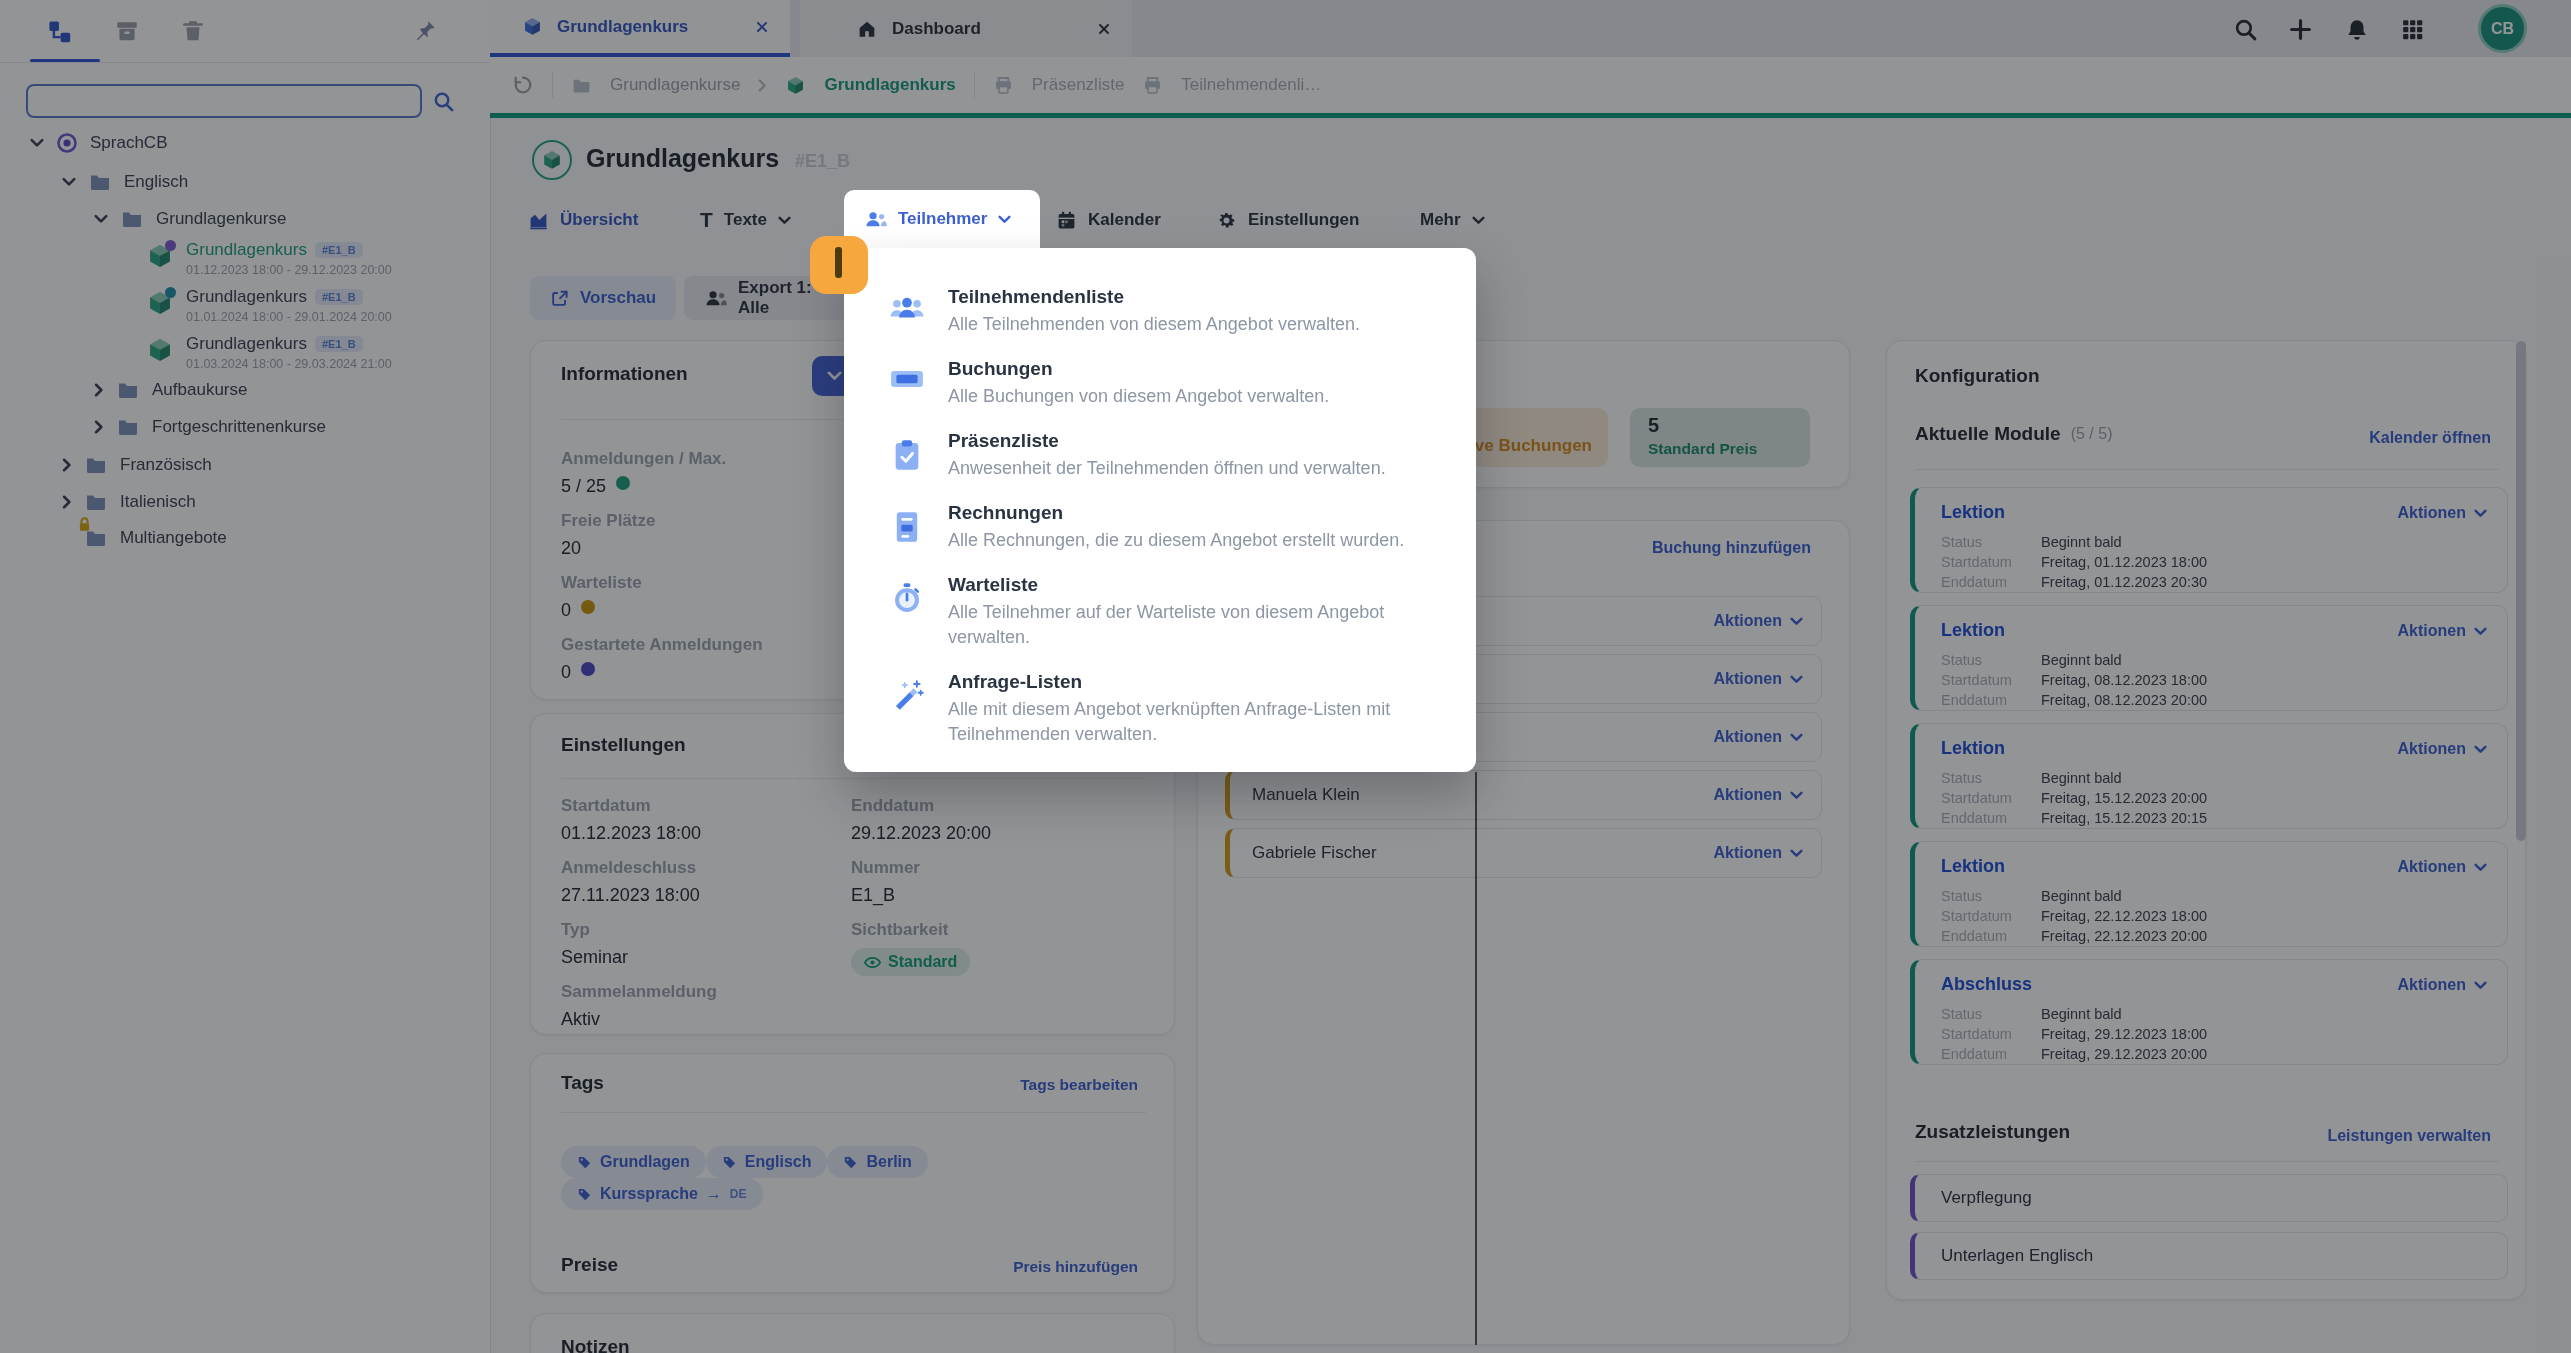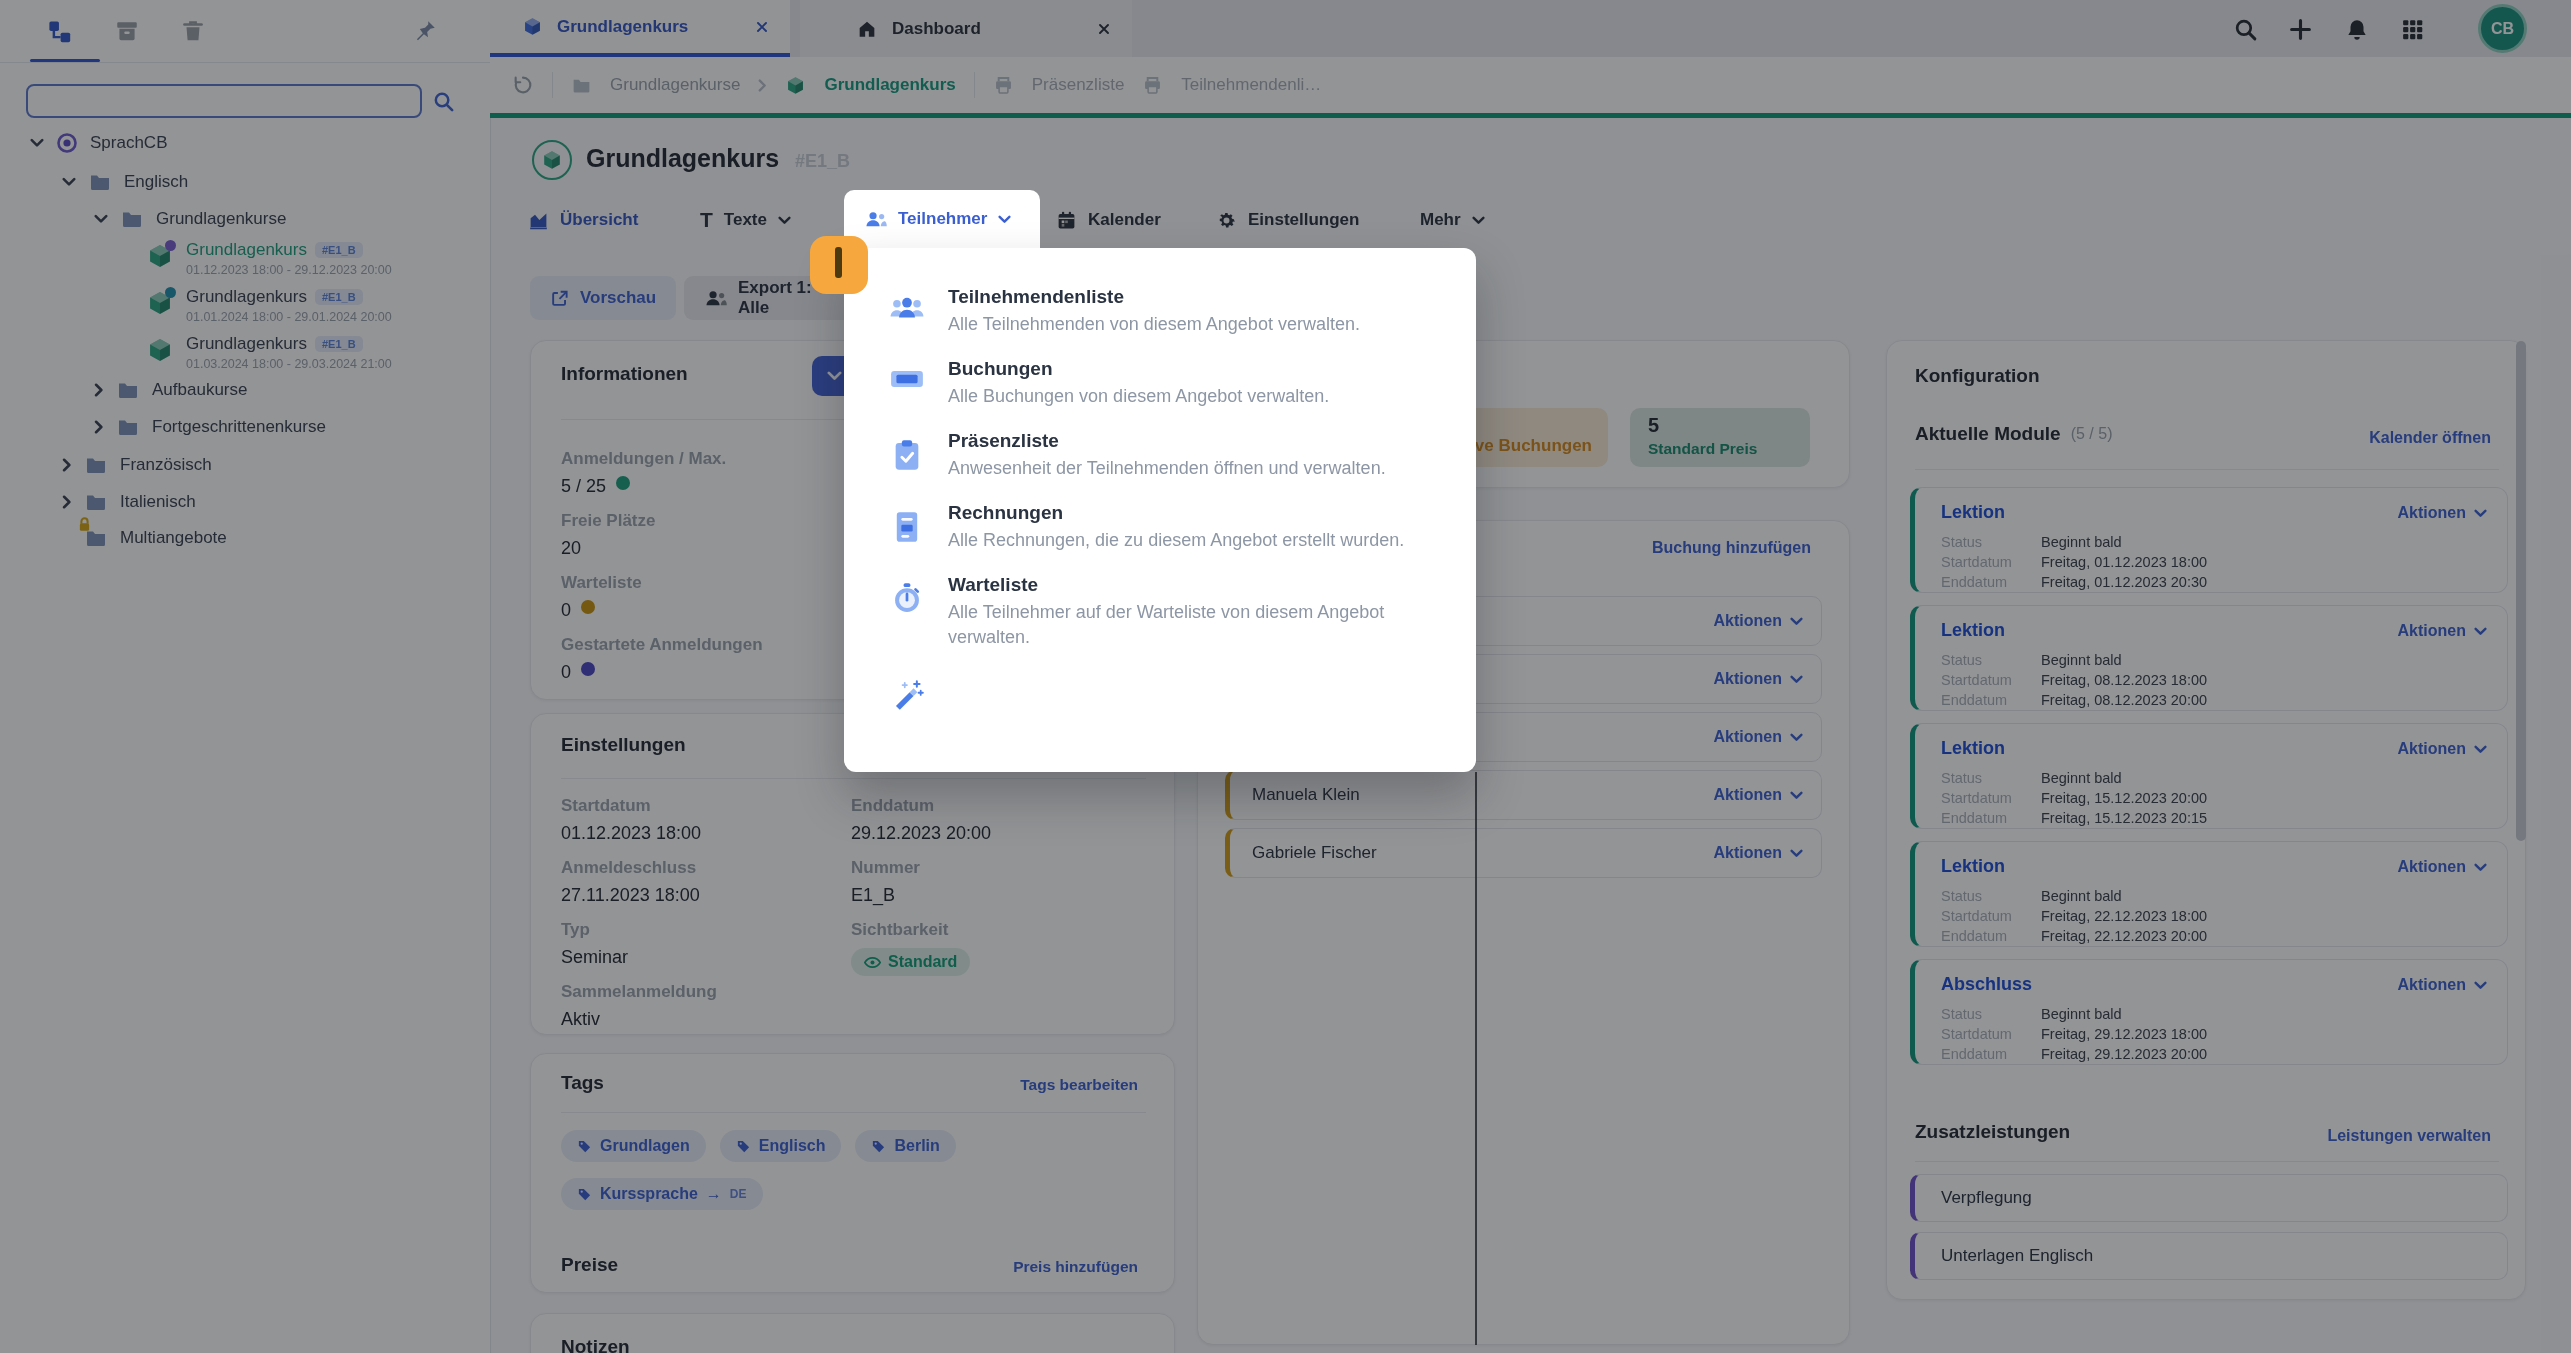--- a/index.html
+++ b/index.html
@@ -600,21 +600,21 @@
     <div class="abs" style="left:30px;top:268px;display:flex;gap:0;flex-direction:column">
         <div class="glabel">Sammelanmeldung</div>
         <div class="gvalue">Aktiv</div>
       </div>
   </div>
 
   <div class="card" style="left:530px;top:1053px;width:645px;height:240px">
     <div class="cardtitle abs" style="left:30px;top:18px">Tags</div>
     <a class="bluelink abs" style="right:36px;top:22px">Tags bearbeiten</a>
     <div class="carddiv" style="left:30px;top:58px;width:585px"></div>
-    <div class="abs flex" style="left:30px;top:76px;gap:14px">
+    <div class="abs flex" style="left:30px;top:92px;gap:0">
       <span class="pill">
           <svg class="ic" width="15" height="15">
             <use href="#i-tag"></use>
           </svg>
           <span>Grundlagen</span>
         </span>
       <span class="pill">
           <svg class="ic" width="15" height="15">
             <use href="#i-tag"></use>
           </svg>
@@ -899,20 +899,24 @@
           <div class="mt">Warteliste</div>
           <div class="md">Alle Teilnehmer auf der Warteliste von diesem Angebot verwalten.</div>
         </span>
     </div>
     <div class="mitem">
       <span class="micon">
           <svg class="ic" width="33" height="33">
             <use href="#i-wand"></use>
           </svg>
         </span>
+      <span>
+          <div class="mt">Anfrage-Listen</div>
+          <div class="md">Alle mit diesem Angebot verknüpften Anfrage-Listen mit Teilnehmenden verwalten.</div>
+        </span>
     </div>
   </div>
 
   <div class="marker">
       <div class="bar"></div>
     </div>
 
 </div>
 
 </body></html>

